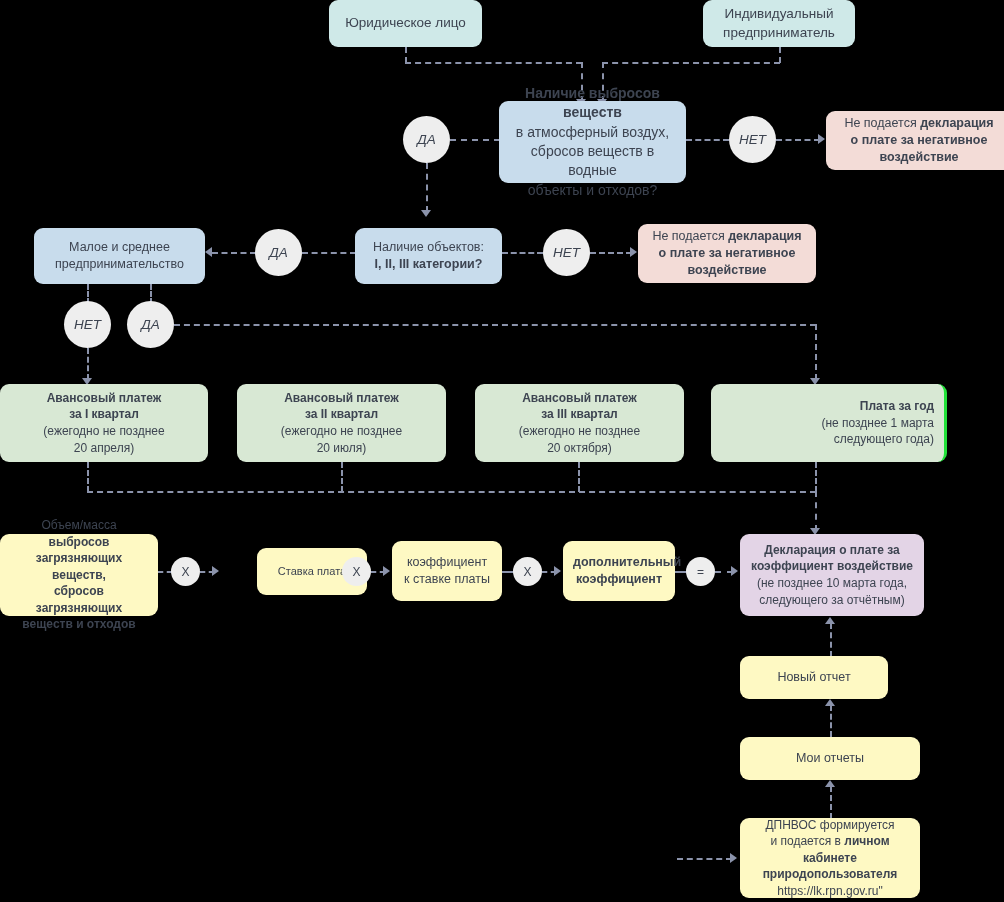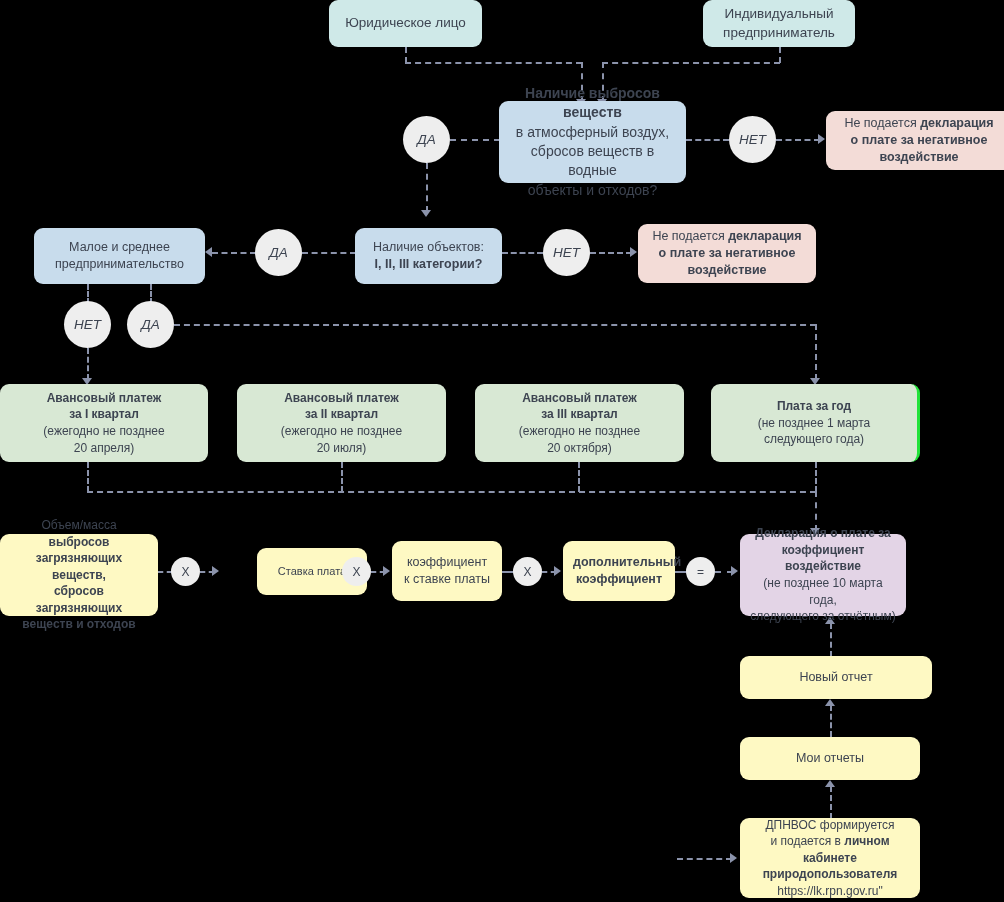--- a/index.html
+++ b/index.html
@@ -195,21 +195,21 @@
 
   <div class="node green" style="left:475px; top:384px; width:209px; height:78px; font-size:12px;">
     <div class="txt">
       <b>Авансовый платеж</b><br>
       <b>за III квартал</b><br>
       <span>(ежегодно не позднее</span><br>
       <span>20 октября)</span>
     </div>
   </div>
 
-  <div class="node green accent" style="left:711px; top:384px; width:209px; height:78px; font-size:12px;">
+  <div class="node green accent" style="left:711px; top:384px; width:236px; height:78px; font-size:12px;text-align:right;">
     <div class="txt">
       <b>Плата за год</b><br>
       <span>(не позднее 1 марта</span><br>
       <span>следующего года)</span>
     </div>
   </div>
 
   <div class="ln v" style="left:87px; top:462px; height:30px;"></div>
   <div class="ln v" style="left:341px; top:462px; height:30px;"></div>
   <div class="ln v" style="left:578px; top:462px; height:30px;"></div>
@@ -266,33 +266,33 @@
     </div>
   </div>
 
   <div class="ln h" style="left:675px; top:571px; width:12px;"></div>
   <div class="circ op" style="left:686px; top:557px;">
     <span>=</span>
   </div>
   <div class="ln h" style="left:715px; top:571px; width:18px;"></div>
   <div class="arw right" style="left:731px; top:566px;"></div>
 
-  <div class="node lilac" style="left:740px; top:534px; width:166px; height:82px; font-size:12px;">
+  <div class="node lilac" style="left:740px; top:534px; width:184px; height:82px; font-size:12px;">
     <div class="txt">
       <b>Декларация о плате за</b><br>
       <b>коэффициент воздействие</b><br>
       <span>(не позднее 10 марта года,</span><br>
       <span>следующего за отчётным)</span>
     </div>
   </div>
 
   <div class="ln v" style="left:830px; top:623px; height:34px;"></div>
   <div class="arw up" style="left:825px; top:617px;"></div>
 
-  <div class="node grey" style="left:740px; top:656px; width:192px; height:43px; font-size:12.5px;">
+  <div class="node grey" style="left:740px; top:656px; width:148px; height:43px; font-size:12.5px;">
     <div class="txt"><span>Новый отчет</span></div>
   </div>
 
   <div class="ln v" style="left:830px; top:705px; height:32px;"></div>
   <div class="arw up" style="left:825px; top:699px;"></div>
 
   <div class="node grey" style="left:740px; top:737px; width:180px; height:43px; font-size:12.5px;">
     <div class="txt"><span>Мои отчеты</span></div>
   </div>
 

